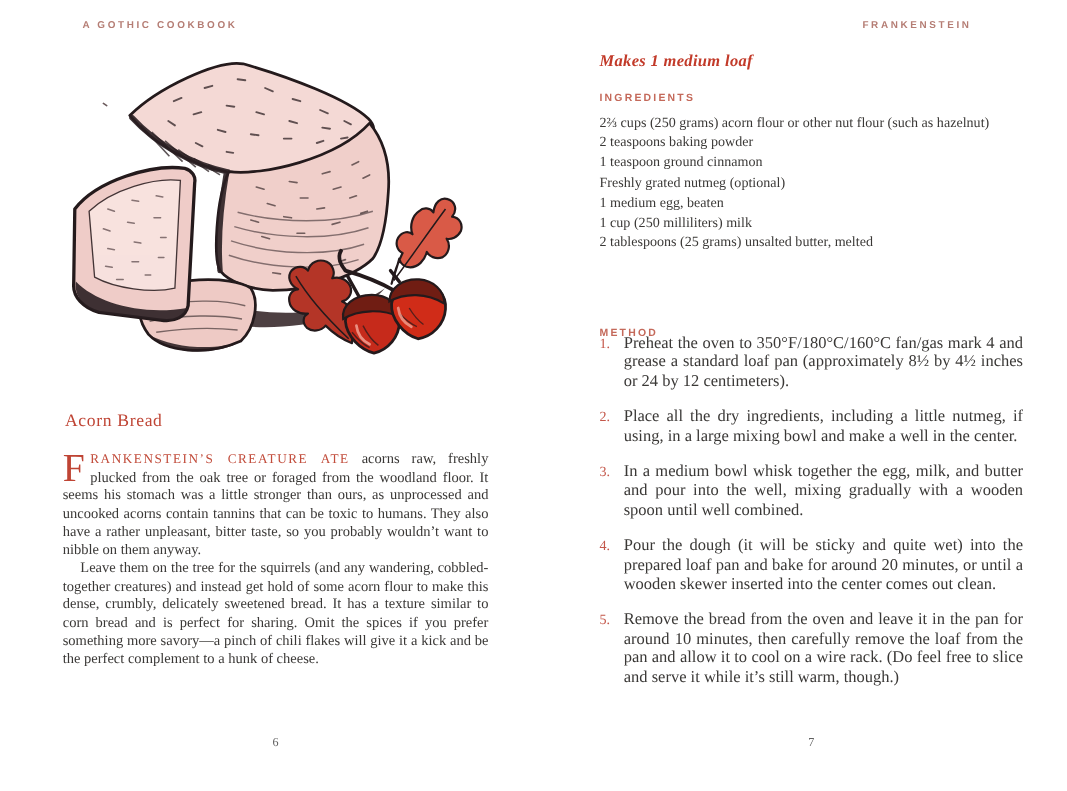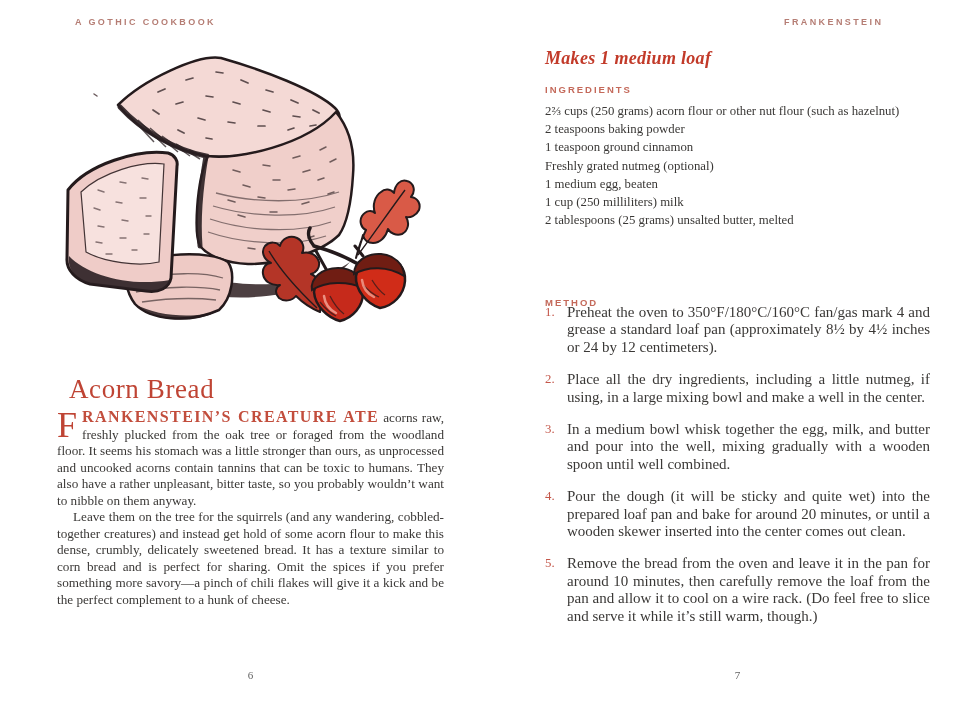--- a/index.html
+++ b/index.html
@@ -14,45 +14,45 @@
     font-size:9px; font-weight:bold; letter-spacing:2.4px;
     color:#b57d74;
   }
   #header-left { left:75px; }
   #header-right { left:784px; }
 
   
   .page-left { position:absolute; left:57px; top:0; width:387px; height:719px; }
   .illustration { position:absolute; left:1px; top:50px; width:388px; height:302px; }
   .recipe-title {
-    position:absolute; left:12px; top:374px;
-    font-size:27px; letter-spacing:0.6px; color:#bf4434; font-weight:500;
+    position:absolute; left:2px; top:374px;
+    font-size:16px; letter-spacing:0.6px; color:#bf4434; font-weight:500;
   }
   .body-copy {
     position:absolute; left:0; top:409px; width:387px;
     font-size:13.2px; line-height:16.5px; text-align:justify;
   }
   .dropcap {
     float:left; color:#bf4434; font-size:36px; line-height:28px;
     padding:2px 5px 0 0; font-weight:normal;
   }
   .lead-smallcaps {
-    color:#c24d3c; font-size:16px; letter-spacing:1.4px; font-weight:700;
+    color:#c24d3c; font-size:12px; letter-spacing:1.4px; font-weight:400;
   }
   .para2 { text-indent:16px; margin-top:0; }
   .folio {
     position:absolute; top:669px; width:100%; text-align:center;
     font-size:11px; color:#5f5f5f;
   }
 
   
   .page-right { position:absolute; left:545px; top:0; width:385px; height:719px; }
   .yield-line {
     position:absolute; left:0; top:48px;
-    font-style:italic; font-weight:bold; font-size:18px; color:#c23a29;
+    font-style:italic; font-weight:bold; font-size:15px; color:#c23a29;
     letter-spacing:0.3px;
   }
   .section-head {
     position:absolute; left:0;
     font-family:"Liberation Sans", sans-serif;
     font-size:9.5px; font-weight:bold; letter-spacing:2px; color:#c4695a;
   }
   #ingredients-head { top:84px; }
   #method-head { top:297px; }
   .ingredients-list { position:absolute; left:0; top:102px; width:385px; }

